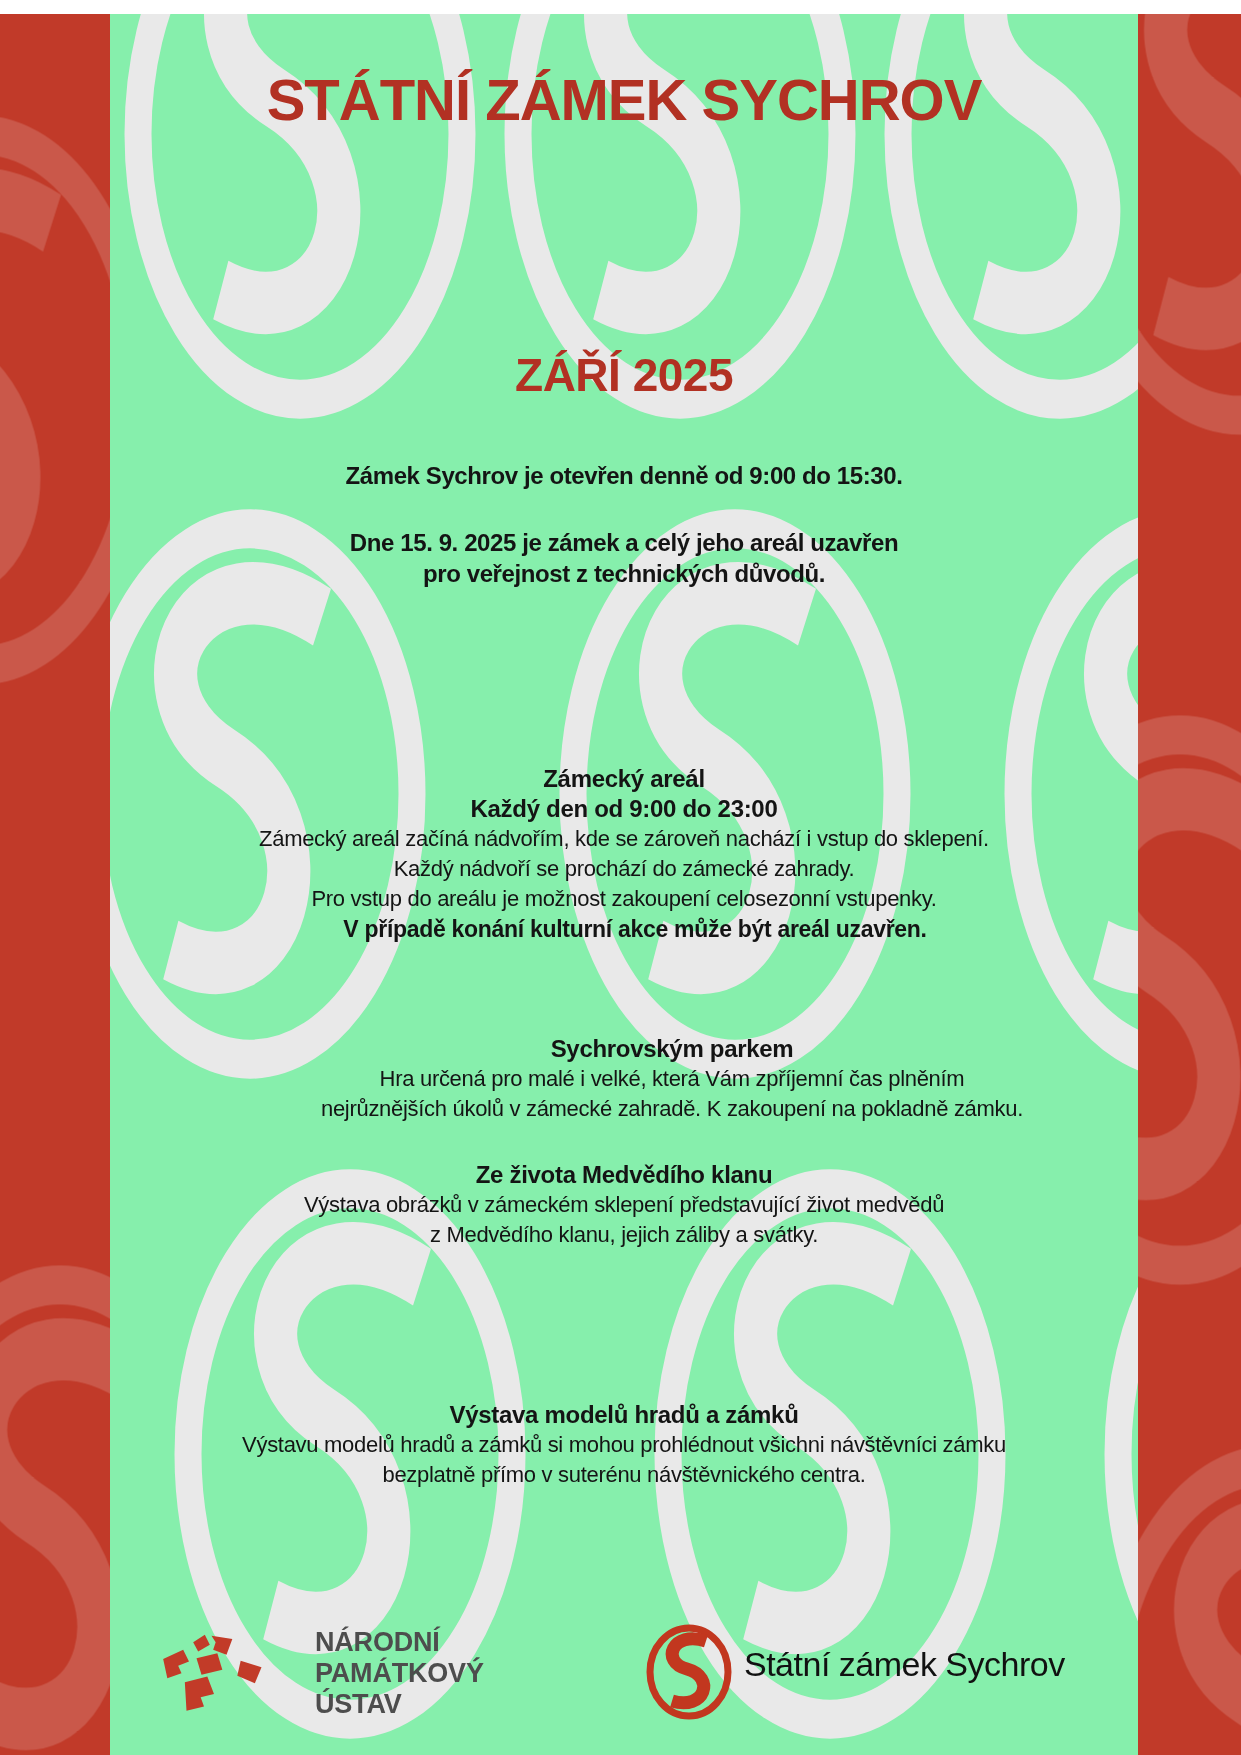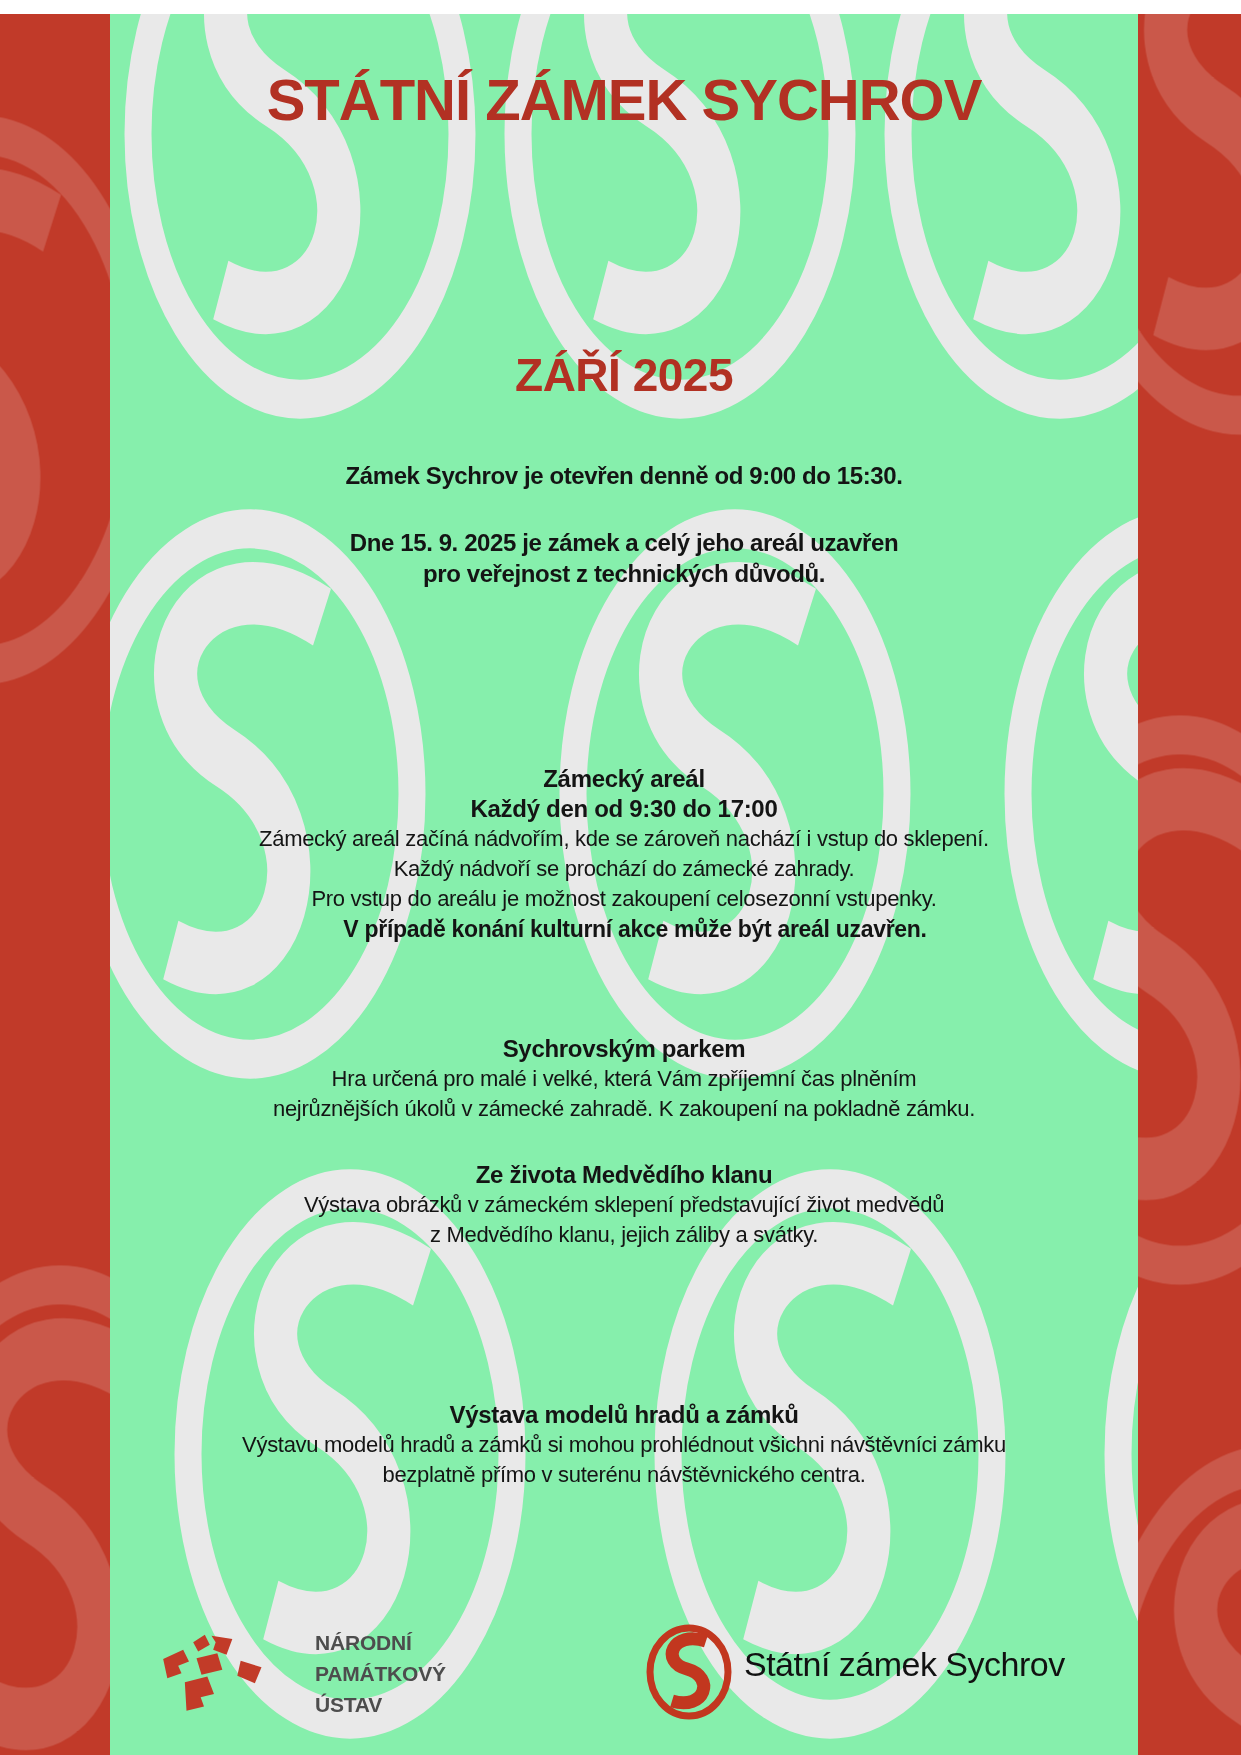--- a/index.html
+++ b/index.html
@@ -38,29 +38,29 @@
   .notice{
     top:513px;
     font-size:24px;font-weight:bold;line-height:31px;letter-spacing:-0.4px;
   }
   .section{line-height:30px;letter-spacing:-0.3px;}
   .section .sec-title{font-size:24px;font-weight:bold;}
   .section .sec-sub{font-size:24px;font-weight:bold;}
   .section .sec-line{font-size:22px;text-align:center;}
   .section .sec-bold{font-size:23px;font-weight:bold;padding-left:22px;}
   .sec-1{top:750px;}
-  .sec-2{top:1020px;}
+  .sec-2{top:1020px;padding-left:48px;}
   .sec-3{top:1146px;}
   .sec-4{top:1386px;}
 
   .footer-item{position:absolute;z-index:2;}
   .npu-logo{left:150px;top:1615px;}
   .npu-text{
     left:315px;top:1613px;
-    font-size:21px;font-weight:bold;line-height:31px;letter-spacing:-0.2px;
+    font-size:27px;font-weight:bold;line-height:31px;letter-spacing:-0.2px;
     color:#4d4d4d;text-align:left;
   }
   .sychrov-logo{left:644px;top:1610px;}
   .sychrov-text{
     left:744px;top:1631px;
     font-size:34px;letter-spacing:-0.5px;
     color:#111111;text-align:left;
   }
 </style>
 </head>
@@ -117,21 +117,21 @@
 
     <div class="abs opening">Zámek Sychrov je otevřen denně od 9:00 do 15:30.</div>
 
     <div class="abs notice">
       <div>Dne 15. 9. 2025 je zámek a celý jeho areál uzavřen</div>
       <div>pro veřejnost z technických důvodů.</div>
     </div>
 
     <div class="abs section sec-1">
       <div class="sec-title">Zámecký areál</div>
-      <div class="sec-sub">Každý den od 9:30 do 17:00</div>
+      <div class="sec-sub">Každý den od 9:00 do 23:00</div>
       <div class="sec-line">Zámecký areál začíná nádvořím, kde se zároveň nachází i vstup do sklepení.</div>
       <div class="sec-line">Každý nádvoří se prochází do zámecké zahrady.</div>
       <div class="sec-line">Pro vstup do areálu je možnost zakoupení celosezonní vstupenky.</div>
       <div class="sec-bold">V případě konání kulturní akce může být areál uzavřen.</div>
     </div>
 
     <div class="abs section sec-2">
       <div class="sec-title">Sychrovským parkem</div>
       <div class="sec-line">Hra určená pro malé i velké, která Vám zpříjemní čas plněním</div>
       <div class="sec-line">nejrůznějších úkolů v zámecké zahradě. K zakoupení na pokladně zámku.</div>

